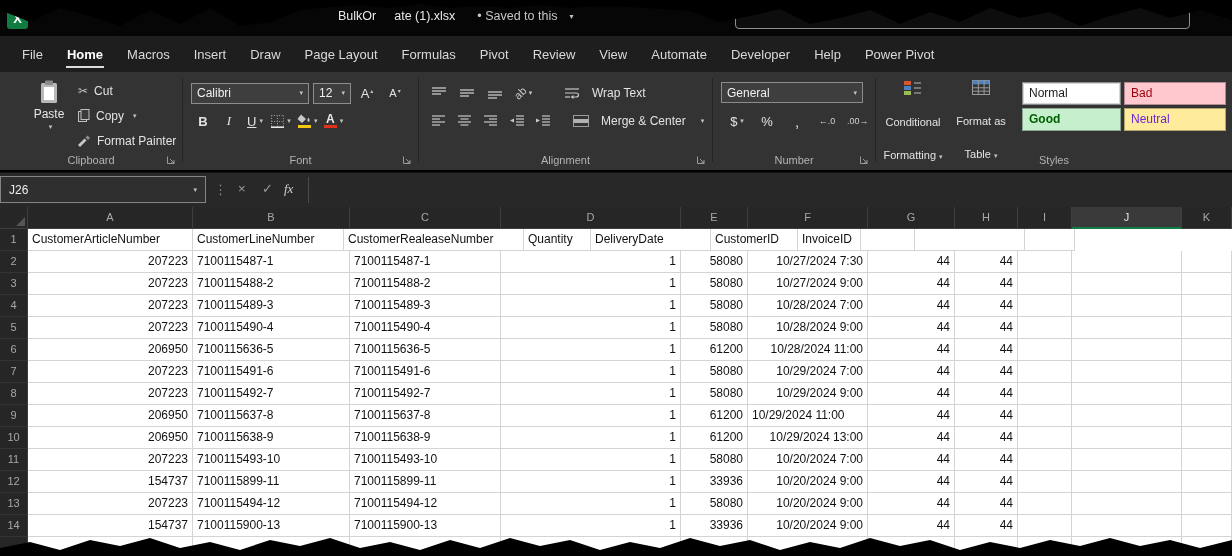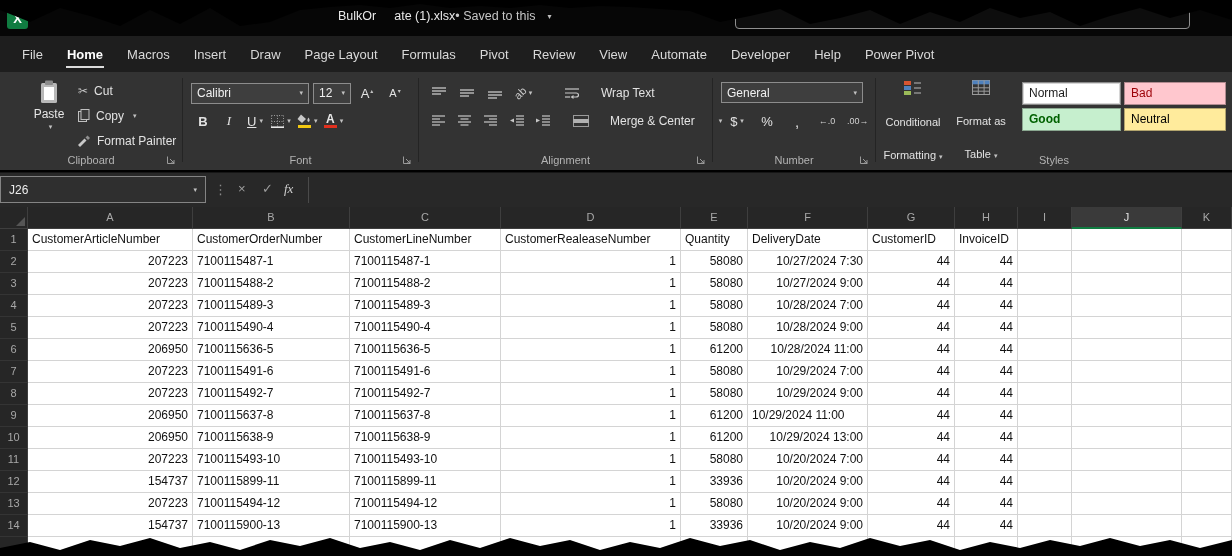--- a/index.html
+++ b/index.html
@@ -5,21 +5,21 @@
   html,body{margin:0;padding:0;background:#000;}
   body{width:1232px;height:556px;overflow:hidden;font-family:"Liberation Sans",sans-serif;position:relative;}
   .app{position:absolute;inset:0;}
 
   
   .titlebar{position:absolute;top:0;left:0;width:1232px;height:36px;background:#060606;}
   .xlogo{position:absolute;left:7px;top:8px;width:21px;height:21px;background:#107c41;border-radius:3px;color:#fff;font-weight:bold;font-size:13px;text-align:center;line-height:21px;}
   .search-remnant{position:absolute;left:735px;top:2px;width:455px;height:27px;border:1px solid #8f8f8f;border-radius:4px;background:#0d0d0d;box-sizing:border-box;}
   .titlecenter{position:absolute;left:338px;top:9px;display:flex;align-items:center;color:#e9e9e9;font-size:12.5px;white-space:nowrap;}
   .tgap{width:18px;}
-  .tstatus{color:#c6c6c6;margin-left:0;}
+  .tstatus{color:#c6c6c6;margin-left:22px;}
   .tchev{color:#bdbdbd;font-size:8px;margin-left:12px;}
 
   
   .menubar{position:absolute;top:36px;left:0;width:1232px;height:36px;background:#1e1e1e;}
   #menu-tabs{display:flex;height:100%;padding-left:10px;}
   .tab{padding:0 12px;display:flex;align-items:center;color:#d9d9d9;font-size:13px;position:relative;white-space:nowrap;}
   .tab.active{color:#ffffff;font-weight:bold;}
   .tab.active:after{content:"";position:absolute;left:11px;right:11px;bottom:4px;height:2px;background:#dcdcdc;}
 
   
@@ -42,21 +42,21 @@
   .tri{font-size:6px;margin-left:1px;color:#c2c2c2;transform:translateY(-3px);}
   .fillwrap{display:flex;flex-direction:column;align-items:center;gap:1px;}
   .cbar{width:13px;height:3px;display:block;}
   .A{font-size:12px;font-weight:bold;line-height:10px;color:#e8e8e8;}
   
   .paste{position:absolute;left:26px;top:8px;width:46px;display:flex;flex-direction:column;align-items:center;color:#e6e6e6;font-size:12px;gap:2px;}
   .ccol{position:absolute;left:74px;top:6px;display:flex;flex-direction:column;}
   .sbtn{height:25px;display:flex;align-items:center;gap:6px;color:#e2e2e2;font-size:12px;padding:0 4px;white-space:nowrap;}
   .scis{color:#c8c8c8;font-size:12px;}
   
-  .txtbtn{display:flex;align-items:center;gap:21px;color:#e2e2e2;font-size:12px;white-space:nowrap;}
+  .txtbtn{display:flex;align-items:center;gap:12px;color:#e2e2e2;font-size:12px;white-space:nowrap;}
   .wrap{margin-left:26px;}
   .merge{margin-left:16px;}
   .orient .ab{display:inline-block;transform:rotate(-45deg);color:#c8c8c8;font-size:11px;}
   
   .dec{font-size:9px;color:#d2d2d2;letter-spacing:0;}
   .comma{font-size:15px;}
   
   .bigbtn{position:absolute;top:8px;display:flex;flex-direction:column;align-items:center;color:#e2e2e2;font-size:11px;line-height:13px;gap:20px;text-align:center;}
   .gallery{position:absolute;left:146px;top:10px;width:208px;display:grid;grid-template-columns:99px 102px;grid-auto-rows:23px;gap:3px;}
   .style-chip{font-size:12px;line-height:21px;padding-left:6px;border:1px solid rgba(0,0,0,0.3);box-sizing:border-box;white-space:nowrap;overflow:hidden;}
@@ -395,21 +395,21 @@
               <line x1="0.5" y1="11.2" x2="17.5" y2="11.2"></line>
             </g>
           </svg>
         <span>Format as</span>
         <span><span>Table</span><span class="chev">▾</span></span>
       </div>
       <div id="style-gallery" class="gallery">
           <div class="style-chip sel" style="background: rgb(255, 255, 255); color: rgb(26, 26, 26);">Normal</div>
           <div class="style-chip" style="background: rgb(255, 199, 206); color: rgb(156, 0, 6);">Bad</div>
           <div class="style-chip" style="background: rgb(198, 239, 206); color: rgb(0, 97, 0); font-weight: bold;">Good</div>
-          <div class="style-chip" style="background: rgb(255, 235, 156); color: #000000;">Neutral</div>
+          <div class="style-chip" style="background: rgb(255, 235, 156); color: #6d28d9;">Neutral</div>
         </div>
       <div class="glabel">Styles</div>
     </div>
   </div>
 
   <div class="formulabar">
     <div class="namebox">
       <span>J26</span>
       <span class="chev">▾</span>
     </div>
@@ -433,21 +433,20 @@
         <div class="colhead" style="width: 87px;">G</div>
         <div class="colhead" style="width: 63px;">H</div>
         <div class="colhead" style="width: 54px;">I</div>
         <div class="colhead active" style="width: 110px;">J</div>
         <div class="colhead" style="width: 50px;">K</div>
       </div>
     <div id="grid-rows">
         <div class="grow">
           <div class="rowhead">1</div>
           <div class="cell" style="width: 165px; text-align: left;">CustomerArticleNumber</div>
-          <div class="cell" style="width: 157px; text-align: left;">CustomerOrderNumber</div>
           <div class="cell" style="width: 151px; text-align: left;">CustomerLineNumber</div>
           <div class="cell" style="width: 180px; text-align: left;">CustomerRealeaseNumber</div>
           <div class="cell" style="width: 67px; text-align: left;">Quantity</div>
           <div class="cell" style="width: 120px; text-align: left;">DeliveryDate</div>
           <div class="cell" style="width: 87px; text-align: left;">CustomerID</div>
           <div class="cell" style="width: 63px; text-align: left;">InvoiceID</div>
           <div class="cell" style="width: 54px; text-align: left;"></div>
           <div class="cell" style="width: 110px; text-align: left;"></div>
           <div class="cell" style="width: 50px; text-align: left;"></div>
         </div>

